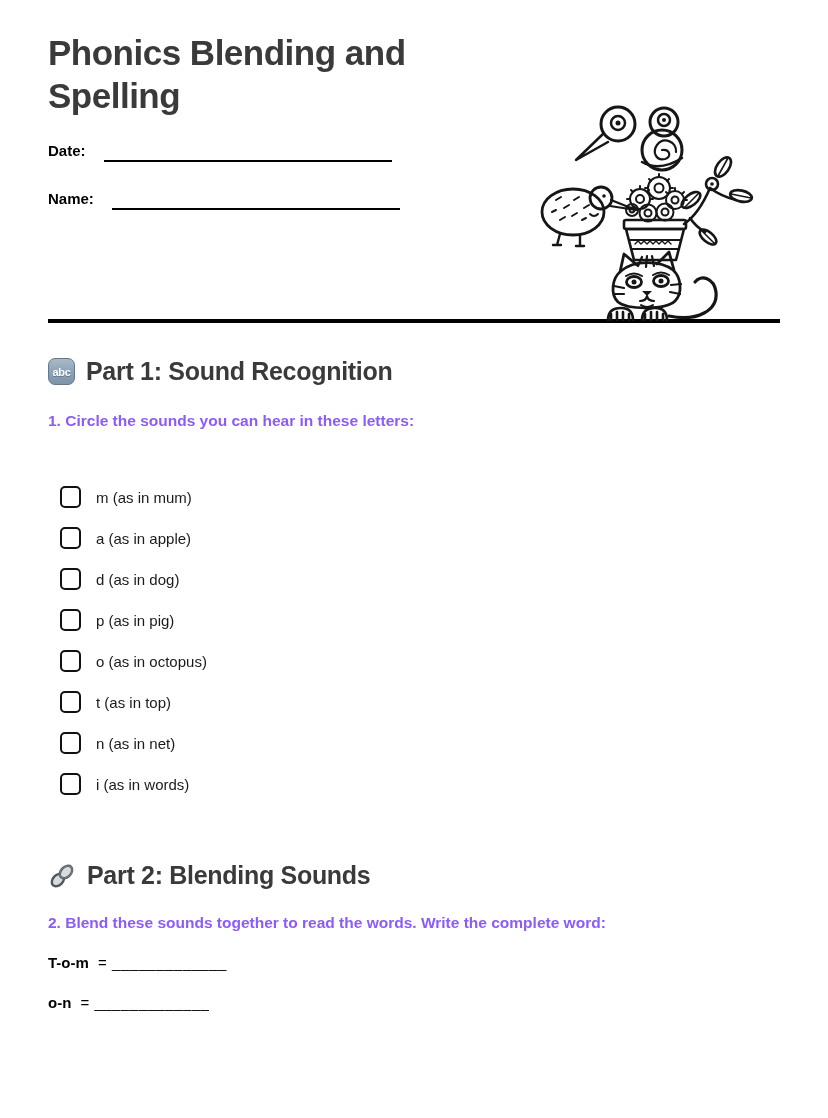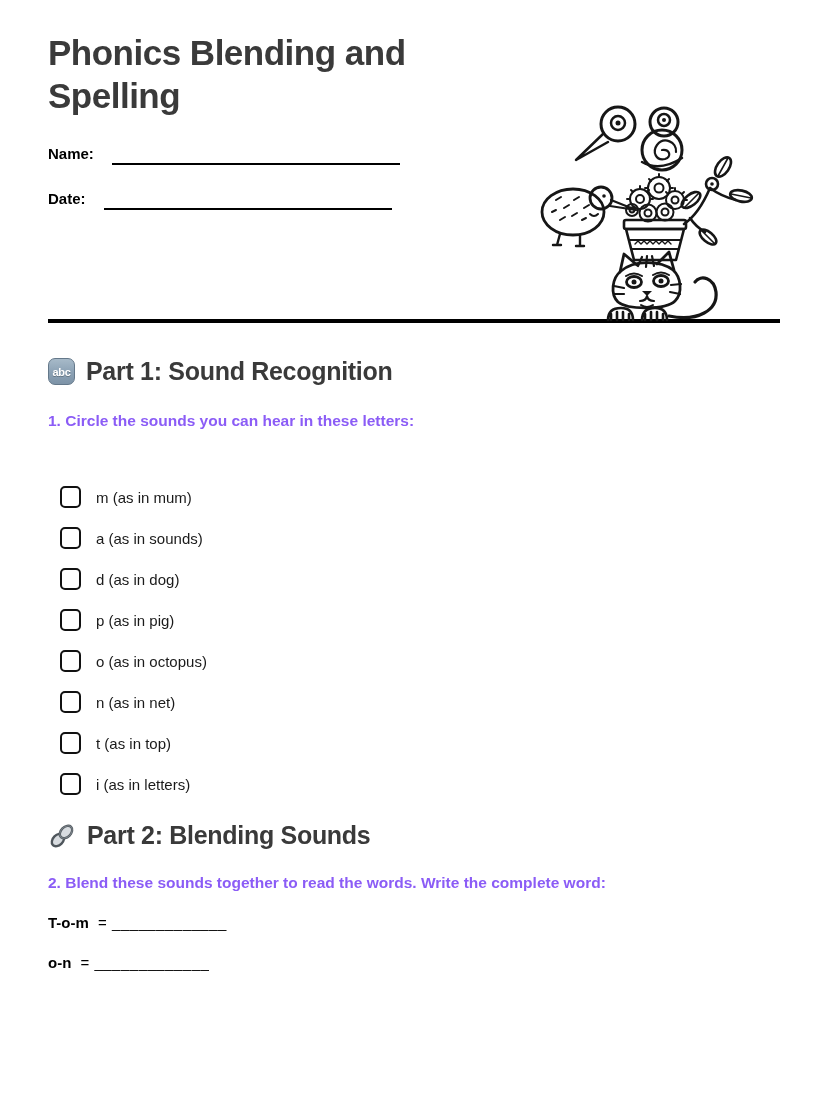--- a/index.html
+++ b/index.html
@@ -54,21 +54,21 @@
   .section-heading {
     display: flex;
     align-items: center;
     gap: 11px;
     font-size: 25px;
     font-weight: 700;
     color: #3a3a3a;
     letter-spacing: -0.3px;
   }
   .section-heading.part1 { margin-top: 34px; }
-  .section-heading.part2 { margin-top: 26px; }
+  .section-heading.part2 { margin-top: 66px; }
 
   .abc-icon {
     width: 27px; height: 27px;
     border-radius: 7px;
     background: linear-gradient(180deg, #a7bac9 0%, #8ba1b4 55%, #7d93a7 100%);
     border: 1px solid #64788a;
     color: #ffffff;
     font-size: 11px;
     font-weight: 700;
     display: flex; align-items: center; justify-content: center;
@@ -115,27 +115,27 @@
   .blend-sounds { font-weight: 700; }
   .blend-rest { font-weight: 400; margin-left: 5px; letter-spacing: 0.5px; }
 </style>
 </head>
 <body>
 
 <div class="page">
 
   <h1 class="doc-title">Phonics Blending and Spelling</h1>
 
+  <div class="field-row date">
+    <span class="field-label">Date:</span>
+    <span class="write-line"></span>
+  </div>
+
   <div class="field-row">
     <span class="field-label">Name:</span>
-    <span class="write-line"></span>
-  </div>
-
-  <div class="field-row date">
-    <span class="field-label">Date:</span>
     <span class="write-line"></span>
   </div>
 
   <svg class="illustration" viewBox="0 0 216 232" fill="none" stroke="#161616" stroke-width="3" stroke-linecap="round" stroke-linejoin="round">
 
     <g>
       <circle cx="80" cy="28" r="17"></circle>
       <circle cx="80" cy="27" r="7" stroke-width="2.5"></circle>
       <circle cx="80" cy="27" r="2.5" fill="#161616" stroke="none"></circle>
       <path d="M66 37 L38 64 L70 46" stroke-width="2.5"></path>
@@ -232,45 +232,45 @@
 
   <p class="question q1">1. Circle the sounds you can hear in these letters:</p>
 
   <div class="option-list">
     <div class="option-row">
       <span class="checkbox"></span>
       <span class="option-label">m (as in mum)</span>
     </div>
     <div class="option-row">
       <span class="checkbox"></span>
-      <span class="option-label">a (as in sounds)</span>
+      <span class="option-label">a (as in apple)</span>
     </div>
     <div class="option-row">
       <span class="checkbox"></span>
       <span class="option-label">d (as in dog)</span>
     </div>
     <div class="option-row">
       <span class="checkbox"></span>
       <span class="option-label">p (as in pig)</span>
     </div>
     <div class="option-row">
       <span class="checkbox"></span>
       <span class="option-label">o (as in octopus)</span>
     </div>
     <div class="option-row">
       <span class="checkbox"></span>
+      <span class="option-label">t (as in top)</span>
+    </div>
+    <div class="option-row">
+      <span class="checkbox"></span>
       <span class="option-label">n (as in net)</span>
     </div>
     <div class="option-row">
       <span class="checkbox"></span>
-      <span class="option-label">t (as in top)</span>
-    </div>
-    <div class="option-row">
-      <span class="checkbox"></span>
-      <span class="option-label">i (as in letters)</span>
+      <span class="option-label">i (as in words)</span>
     </div>
   </div>
 
   <h2 class="section-heading part2">
     <svg class="link-icon" viewBox="0 0 28 28">
       <g fill="#d8dce0" stroke="#4f565c" stroke-width="2.4">
         <ellipse cx="10" cy="18" rx="7.2" ry="5" transform="rotate(-45 10 18)"></ellipse>
         <ellipse cx="18" cy="10" rx="7.2" ry="5" transform="rotate(-45 18 10)"></ellipse>
       </g>
       <ellipse cx="18" cy="10" rx="7.2" ry="5" transform="rotate(-45 18 10)" fill="none" stroke="#7c848b" stroke-width="1"></ellipse>

